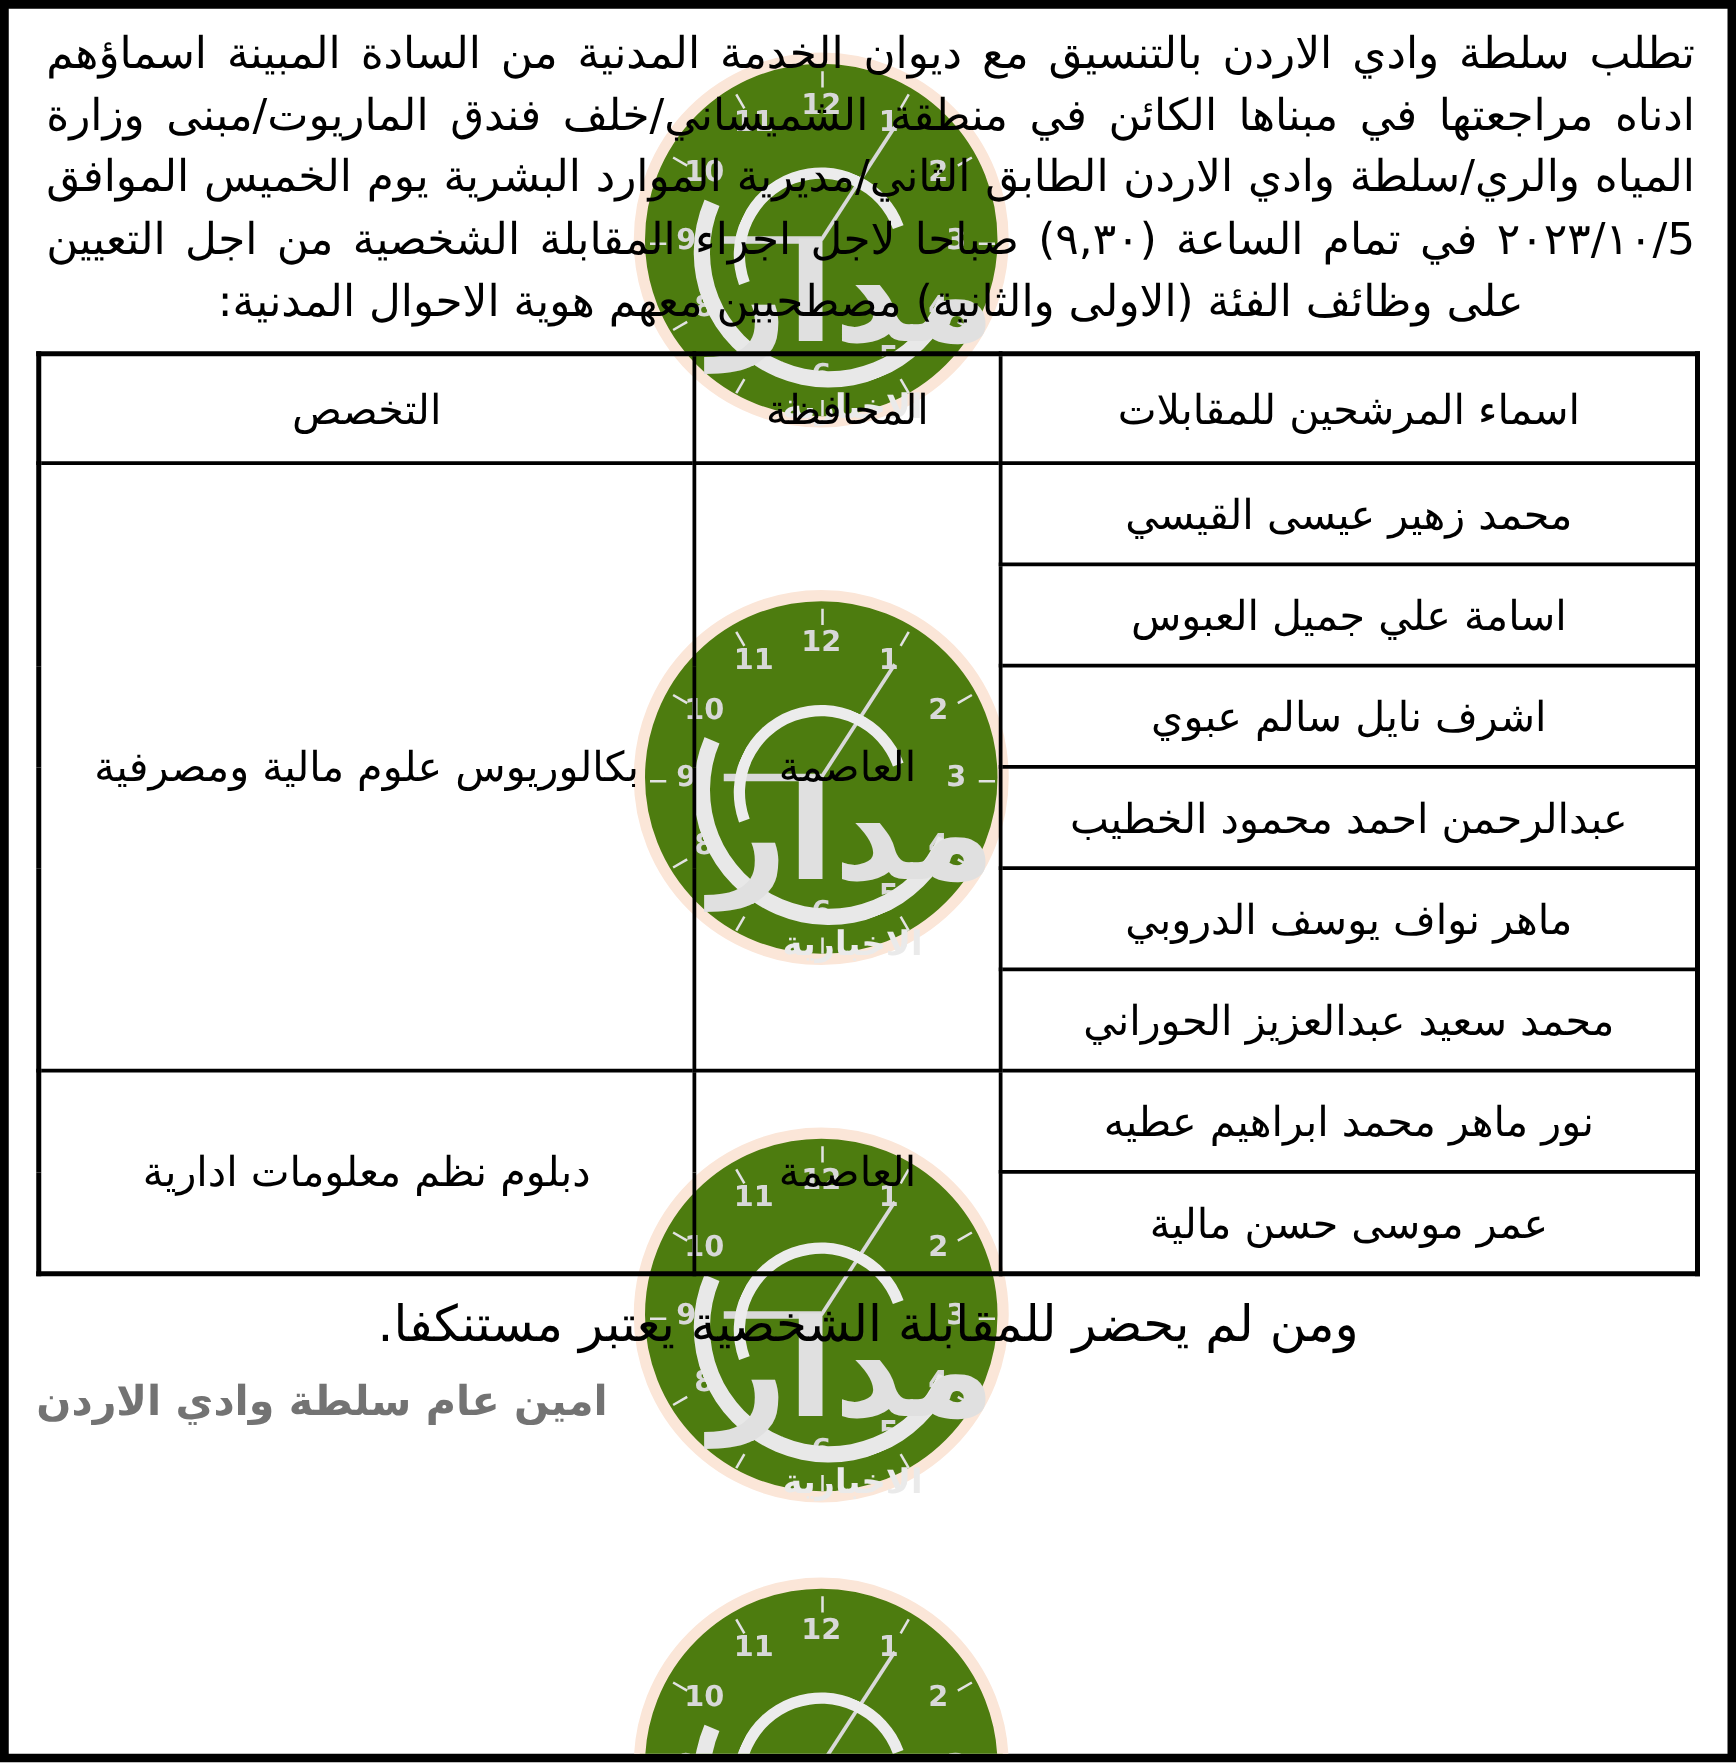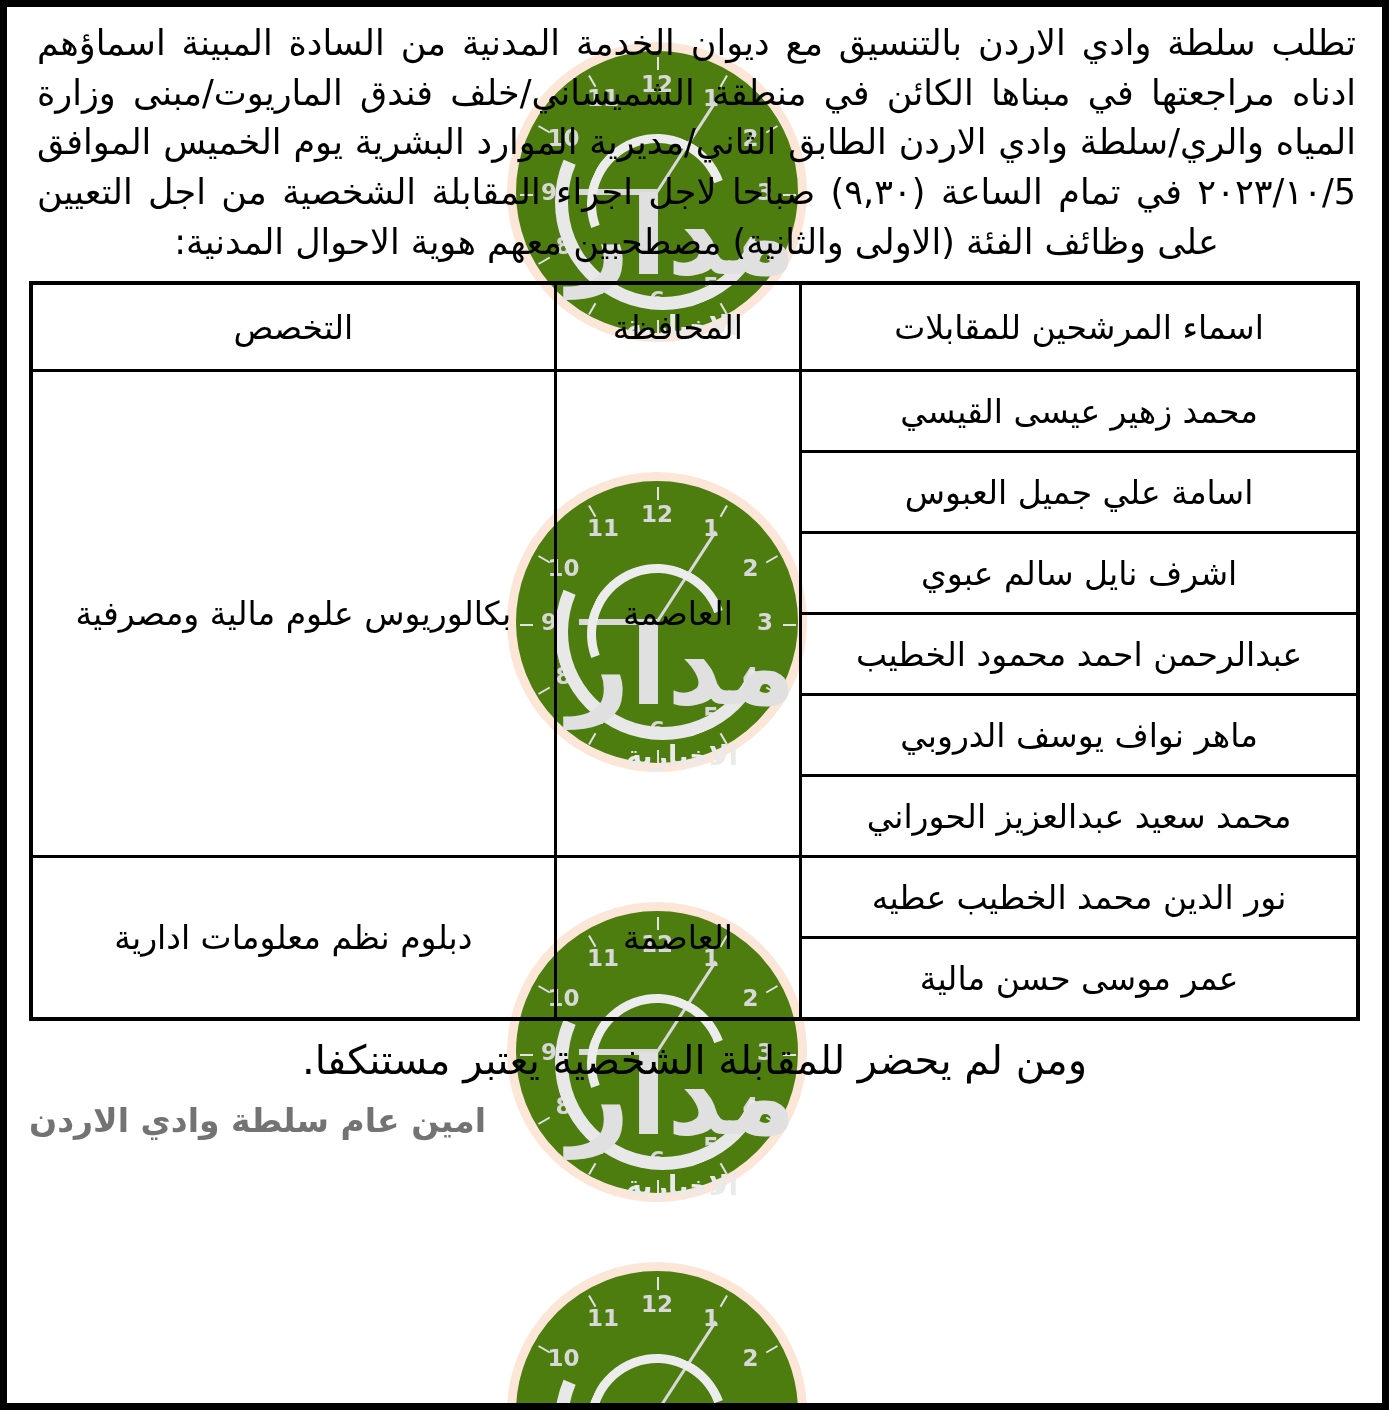--- a/index.html
+++ b/index.html
@@ -359,21 +359,21 @@
           <td class="name-cell">عبدالرحمن احمد محمود الخطيب</td>
         </tr>
         <tr>
           <td class="name-cell">ماهر نواف يوسف الدروبي</td>
         </tr>
         <tr>
           <td class="name-cell">محمد سعيد عبدالعزيز الحوراني</td>
         </tr>
 
         <tr>
-          <td class="name-cell">نور الدين محمد الخطيب عطيه</td>
+          <td class="name-cell">نور ماهر محمد ابراهيم عطيه</td>
           <td rowspan="2">العاصمة</td>
           <td rowspan="2">دبلوم نظم معلومات ادارية</td>
         </tr>
         <tr>
           <td class="name-cell">عمر موسى حسن مالية</td>
         </tr>
       </tbody>
     </table>
 
     <p class="footer-note">ومن لم يحضر للمقابلة الشخصية يعتبر مستنكفا.</p>

